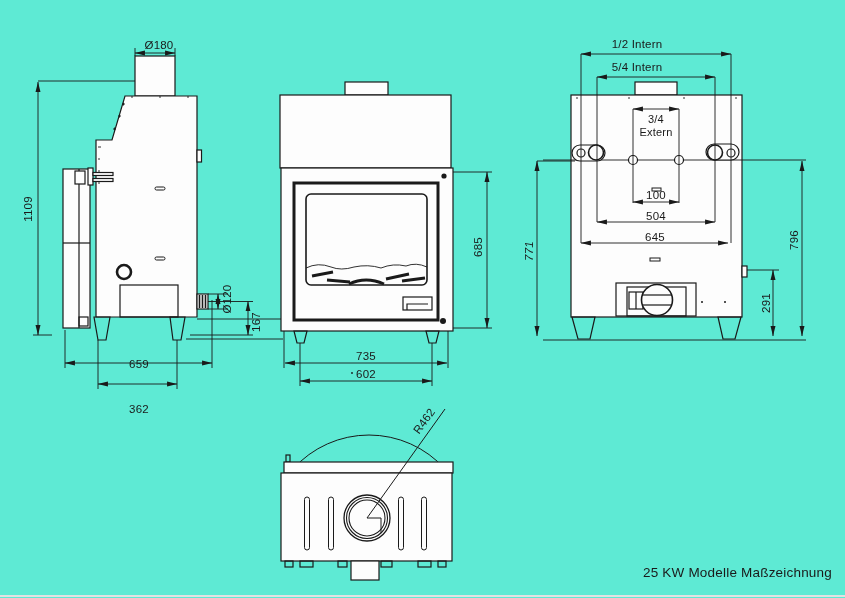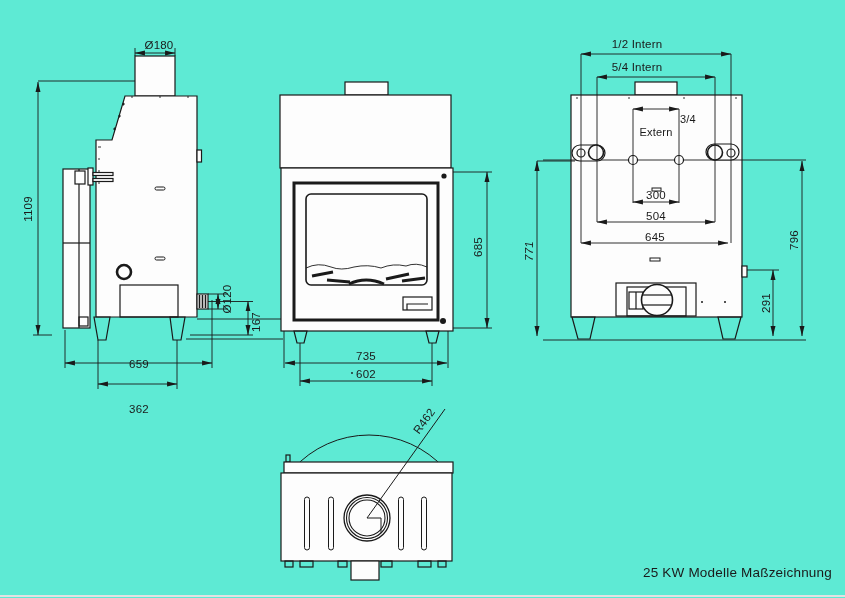--- a/index.html
+++ b/index.html
@@ -232,23 +232,23 @@
 <div class="lbl rot" style="left:256px;top:322px;">167</div>
 <div class="lbl" style="left:139px;top:364px;">659</div>
 <div class="lbl" style="left:139px;top:377px;margin-top:32px;">362</div>
 
 <div class="lbl rot" style="left:478px;top:247px;">685</div>
 <div class="lbl" style="left:366px;top:356px;">735</div>
 <div class="lbl" style="left:366px;top:374px;">602</div>
 
 <div class="lbl" style="left:637px;top:44px;">1/2 Intern</div>
 <div class="lbl" style="left:637px;top:67px;">5/4 Intern</div>
-<div class="lbl sm" style="left:688px;top:119px;">3/4</div>
+<div class="lbl sm" style="left:656px;top:119px;">3/4</div>
 <div class="lbl sm" style="left:656px;top:132px;">Extern</div>
-<div class="lbl" style="left:656px;top:195px;">300</div>
+<div class="lbl" style="left:656px;top:195px;">100</div>
 <div class="lbl" style="left:656px;top:216px;">504</div>
 <div class="lbl" style="left:655px;top:237px;">645</div>
 <div class="lbl rot it" style="left:529px;top:251px;">771</div>
 <div class="lbl rot" style="left:794px;top:240px;">796</div>
 <div class="lbl rot" style="left:766px;top:303px;">291</div>
 
 <div class="lbl rad" style="left:424px;top:421px;">R462</div>
 
 <div class="lbl title">25 KW Modelle Maßzeichnung</div>
 

